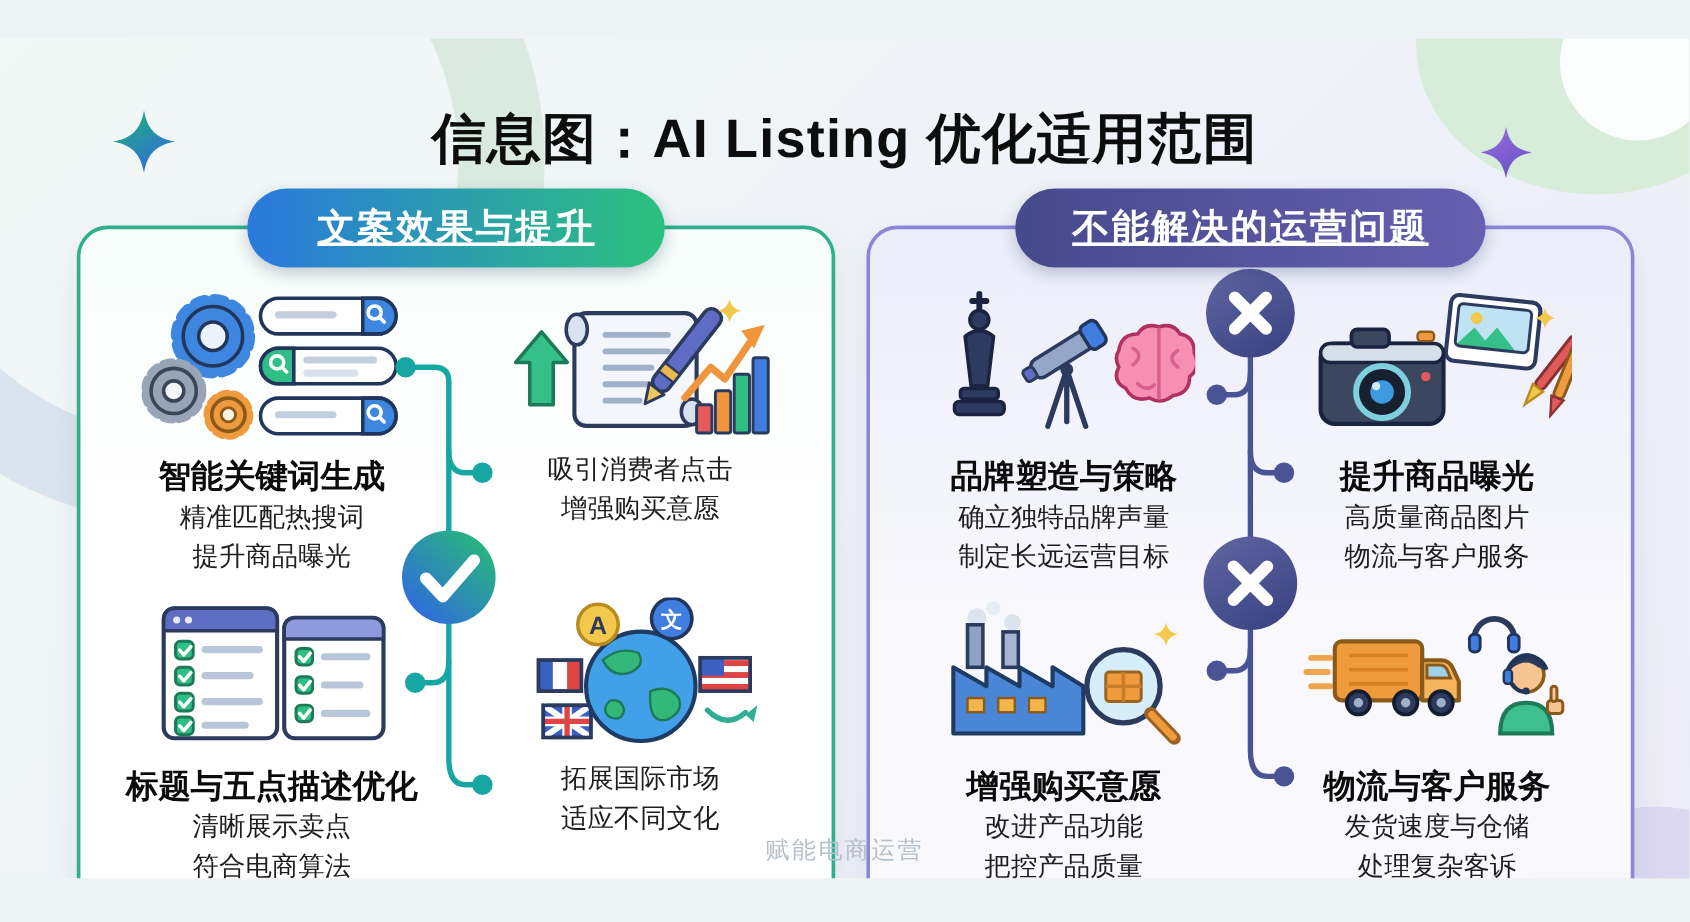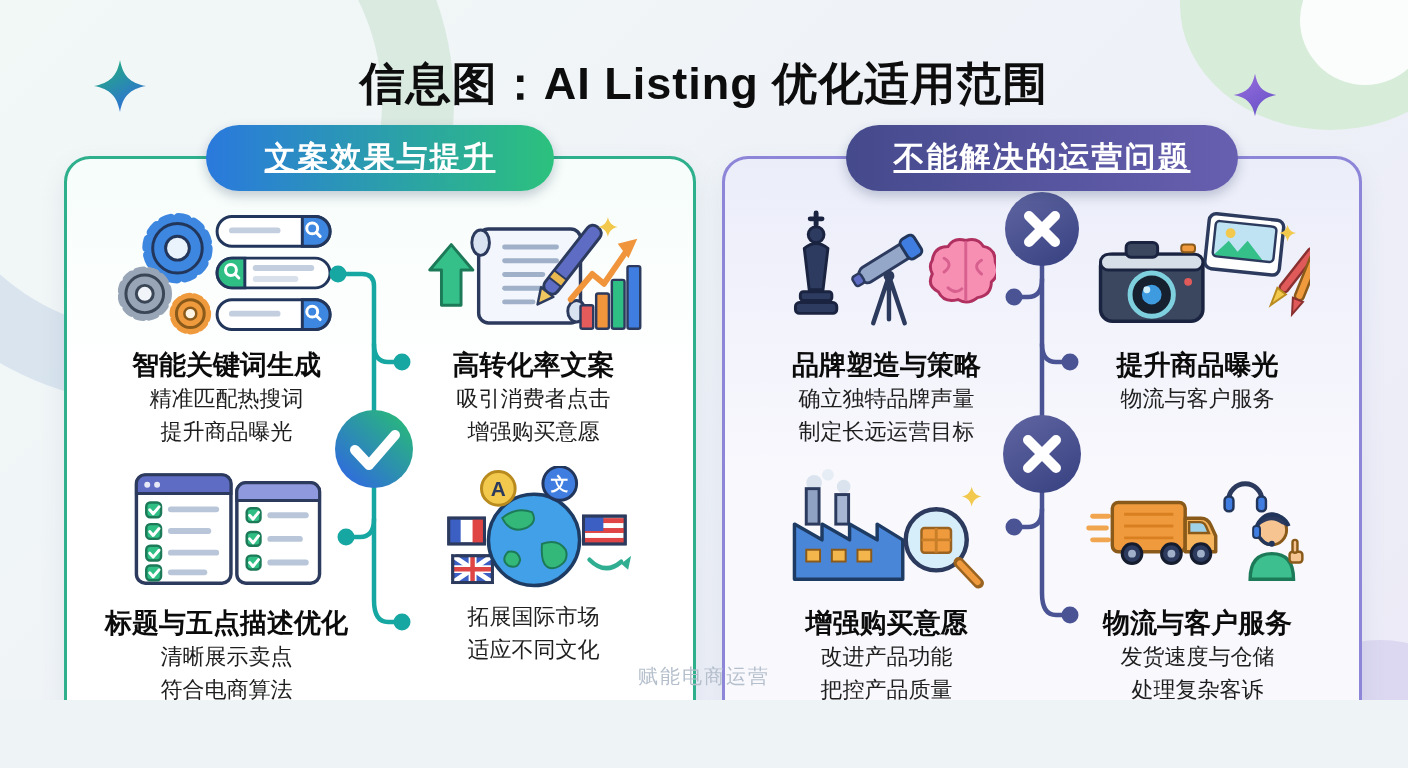--- a/index.html
+++ b/index.html
@@ -1,18 +1,18 @@
 <!DOCTYPE html>
 <html><head>
 <meta charset="utf-8">
 <style>
   html,body{margin:0;padding:0;background:#eef3f6;}
   .stage{position:relative;width:1408px;height:700px;overflow:hidden;
     font-family:"Liberation Sans","DejaVu Sans",sans-serif;
-    background:linear-gradient(135deg,#f2f8f6 0%,#eef1f8 60%,#ecebf7 100%);}
+    background:linear-gradient(135deg,#f2f8f6 0%,#eef1f8 60%,#ecebf7 100%);margin-top:32px;}
   
   .deco{position:absolute;pointer-events:none;}
   .ring-tl{left:-150px;top:-200px;width:460px;height:460px;border-radius:50%;
     border:72px solid rgba(200,226,210,0.55);border-left-color:rgba(198,212,234,0.6);border-bottom-color:rgba(198,214,232,0.55);}
   .blob-tr{left:1180px;top:-120px;width:300px;height:250px;border-radius:50%;background:#d7ecd9;}
   .blob-tr2{left:1300px;top:-45px;width:130px;height:130px;border-radius:50%;background:#fbfdfc;}
   .blob-bl{left:-50px;top:700px;width:200px;height:200px;border-radius:50%;background:#cfe9d6;}
   .blob-bl2{left:30px;top:735px;width:90px;height:90px;border-radius:50%;background:#dff2e2;}
   .blob-br{left:1260px;top:640px;width:240px;height:240px;border-radius:50%;background:#dcd8f1;}
 
@@ -167,21 +167,20 @@
               <rect x="168" y="98" width="13" height="24" fill="#e45b5b" rx="2"></rect>
               <rect x="184" y="86" width="13" height="36" fill="#f0953c" rx="2"></rect>
               <rect x="200" y="72" width="13" height="50" fill="#2fbf85" rx="2"></rect>
               <rect x="216" y="58" width="13" height="64" fill="#3f7de0" rx="2"></rect>
             </g>
             <path d="M158,92 L180,66 L192,76 L214,44" stroke="#f0953c" stroke-width="6" fill="none" stroke-linecap="round" stroke-linejoin="round"></path>
             <path d="M226,30 l-20,5 l11,15 z" fill="#f0953c"></path>
             <path d="M196,8 c1.5,6 4,8.5 10,10 c-6,1.5 -8.5,4 -10,10 c-1.5,-6 -4,-8.5 -10,-10 c6,-1.5 8.5,-4 10,-10 z" fill="#f2c94c"></path>
           </svg>
         </div>
-        <div class="item-title">高转化率文案</div>
         <div class="item-sub">吸引消费者点击</div>
         <div class="item-sub">增强购买意愿</div>
       </div>
 
       <div class="item">
         <div class="icon-box">
           <svg width="218" height="128" viewBox="0 0 220 130">
             <rect x="18" y="8" width="96" height="110" rx="9" fill="#fff" stroke="#2c3a5e" stroke-width="3.5"></rect>
             <path d="M18,17 a9,9 0 0 1 9,-9 h78 a9,9 0 0 1 9,9 v10 h-96 z" fill="#5f6cc4" stroke="#2c3a5e" stroke-width="3"></path>
             <circle cx="29" cy="18" r="3" fill="#fff" opacity="0.85"></circle>
@@ -343,20 +342,21 @@
             <rect x="40" y="34" width="32" height="15" rx="5" fill="#3a475f" stroke="#1a2440" stroke-width="3"></rect>
             <rect x="96" y="36" width="14" height="8" rx="3" fill="#f09a3e" stroke="#8a5a1a" stroke-width="2"></rect>
             <circle cx="66" cy="87" r="22" fill="#16202f" stroke="#7fd0de" stroke-width="5"></circle>
             <circle cx="66" cy="87" r="10" fill="#3f9be0"></circle>
             <circle cx="61" cy="82" r="3.5" fill="#cfeefc"></circle>
             <circle cx="103" cy="74" r="4" fill="#e05a5a"></circle>
             <path d="M204,16 c1.2,5 3.5,7.3 8.5,8.5 c-5,1.2 -7.3,3.5 -8.5,8.5 c-1.2,-5 -3.5,-7.3 -8.5,-8.5 c5,-1.2 7.3,-3.5 8.5,-8.5 z" fill="#f2c94c"></path>
           </svg>
         </div>
         <div class="item-title">提升商品曝光</div>
+        <div class="item-sub">高质量商品图片</div>
         <div class="item-sub">物流与客户服务</div>
       </div>
 
       <div class="item">
         <div class="icon-box">
           <svg width="218" height="128" viewBox="0 0 220 130">
             <circle cx="36" cy="16" r="8" fill="#dbe4ee"></circle>
               <circle cx="50" cy="8" r="6" fill="#e7edf4"></circle>
             <circle cx="66" cy="20" r="7" fill="#dbe4ee"></circle>
             <rect x="28" y="22" width="13" height="36" fill="#8fa2c4" stroke="#2c3a5e" stroke-width="3"></rect>

